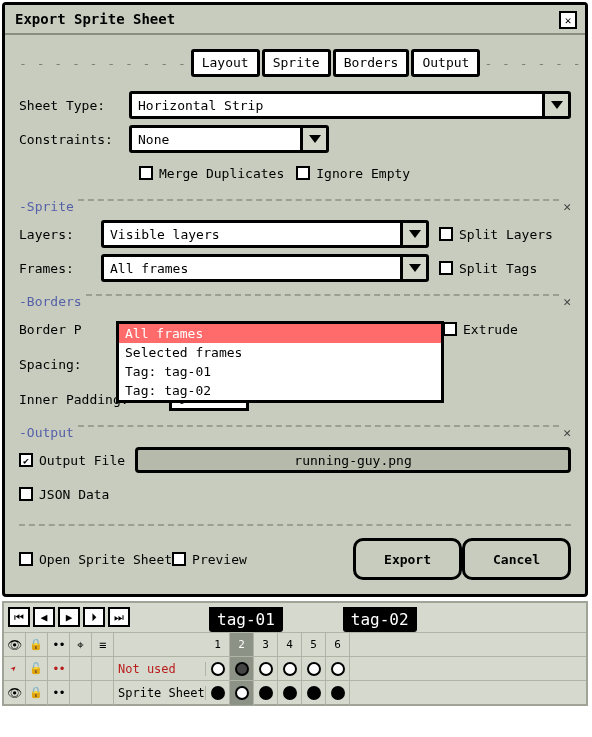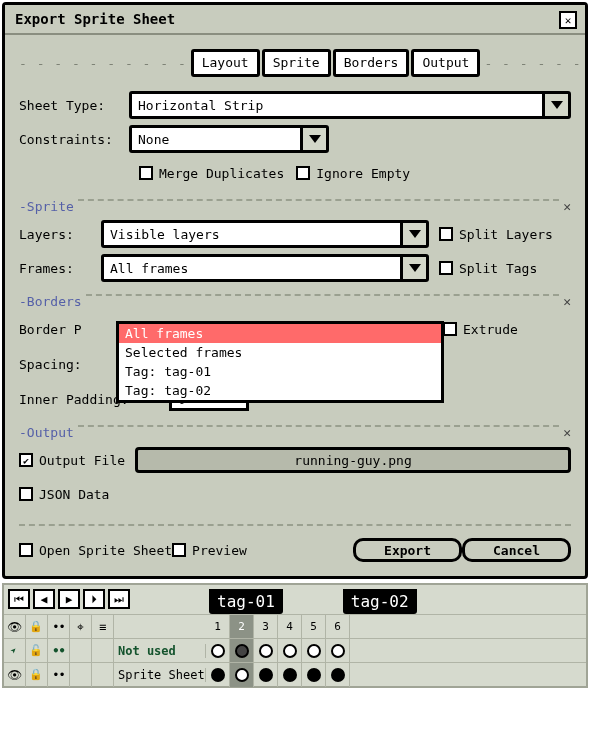--- a/index.html
+++ b/index.html
@@ -127,21 +127,21 @@
     border-radius: 4px;
     background: #b6baab;
     height: 26px;
     display:flex;align-items:center;justify-content:center;
     cursor: pointer;
   }
   .btn {
     border: 3px solid #000;
     border-radius: 10px;
     background: #c8ccbe;
-    height: 24px;
+    height: 42px;
     padding: 0 28px;
     display:flex;align-items:center;justify-content:center;
     cursor: pointer;
     font-weight: bold;
   }
   .btn-row {
     display: flex;
     align-items: center;
     margin-top: 16px;
     border-top: 2px dashed #9aa090;
@@ -237,21 +237,21 @@
   .dot.black { background: #000; }
   .dot.dark  { background: #444; }
   .eye::before { content: "👁"; font-size: 12px;}
   .lock::before { content: "🔒"; font-size: 11px;}
   .dots2::before { content: "••"; letter-spacing: -1px;}
   .anchor::before { content: "⌖"; }
   .menu::before { content: "≡"; }
   .cursor-icon::before { content: "➤"; font-size: 10px; transform: rotate(-45deg); display:inline-block;}
   .lockopen::before { content: "🔓"; font-size: 11px;}
 
-  .dimrow { color: #14532d; font-weight: bold; }
+  .dimrow { color: #b91c1c; }
   .vert-dash {
     border-left: 2px dashed #9aa090;
     height: 30px;
     margin: 0 14px;
   }
 </style>
 </head>
 <body>
 
 <div class="dialog">

